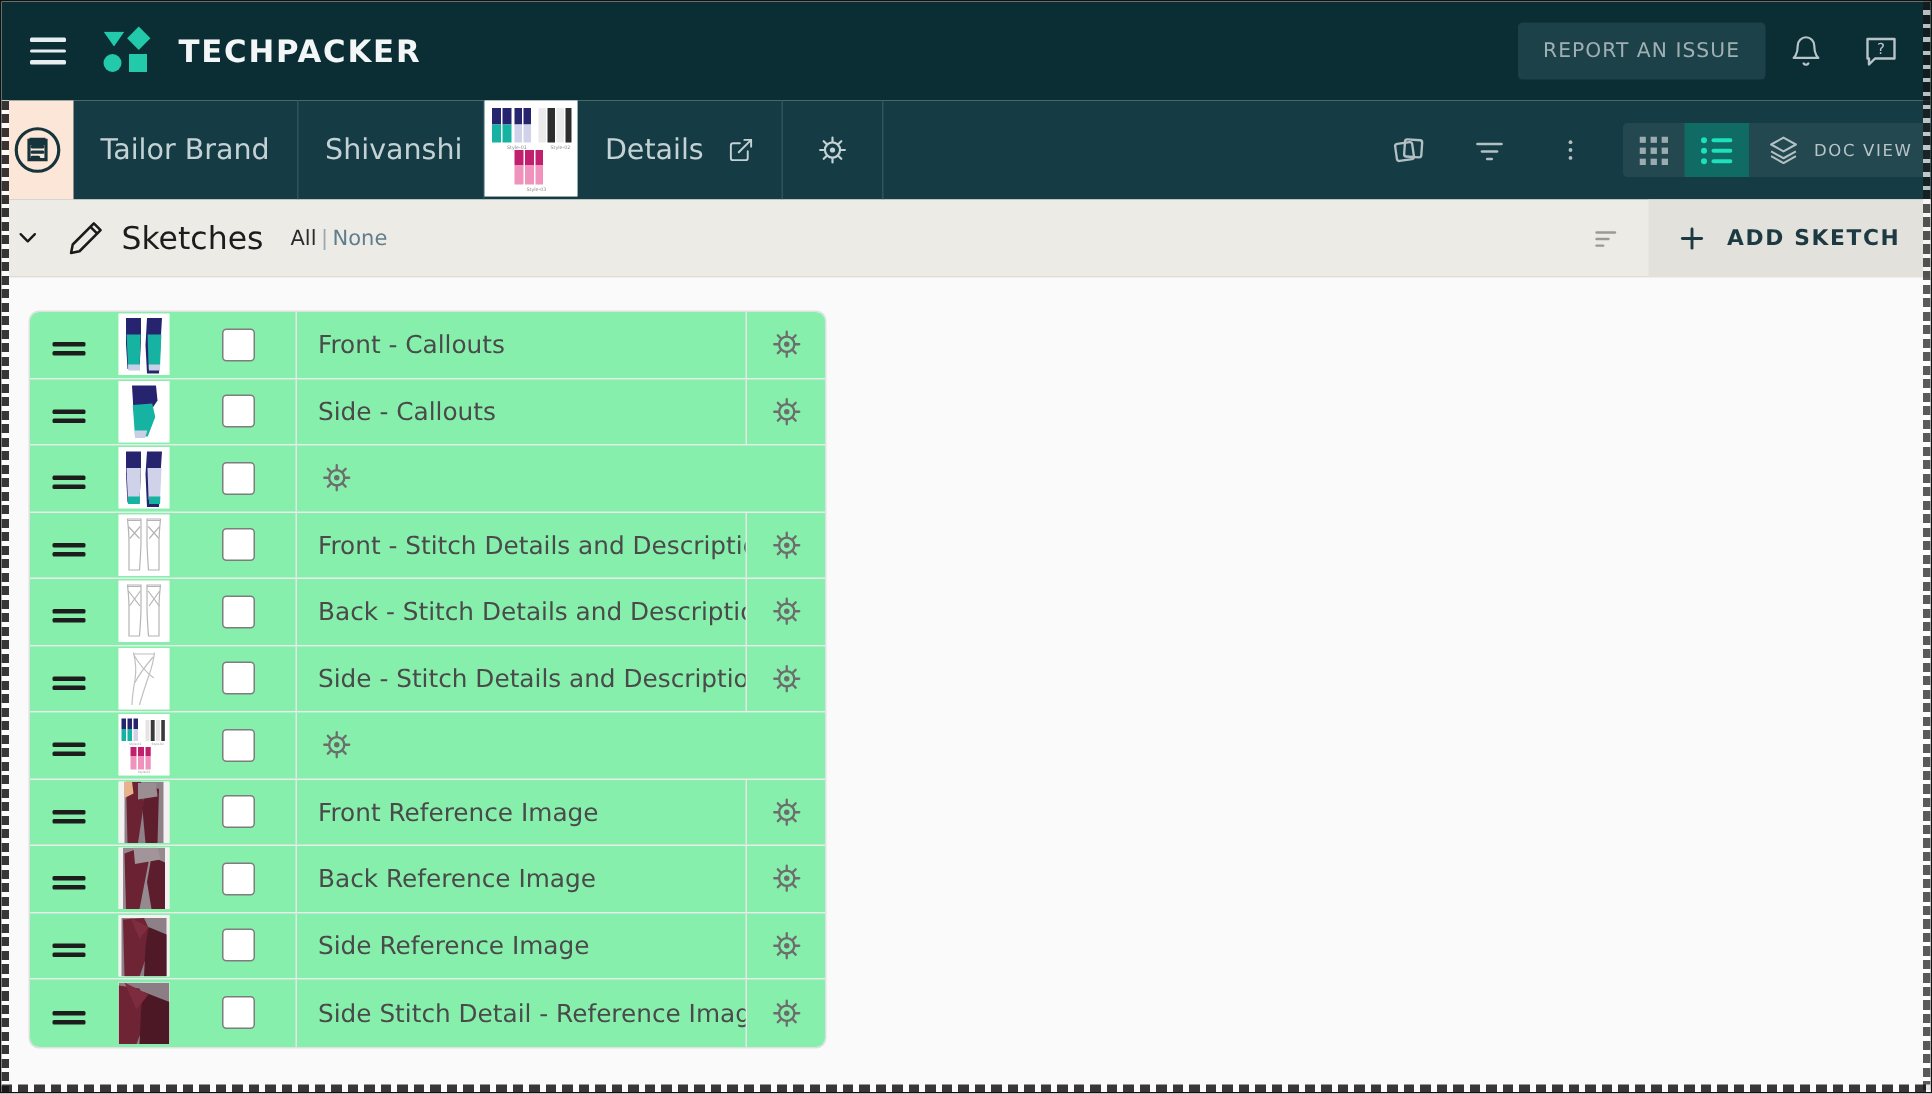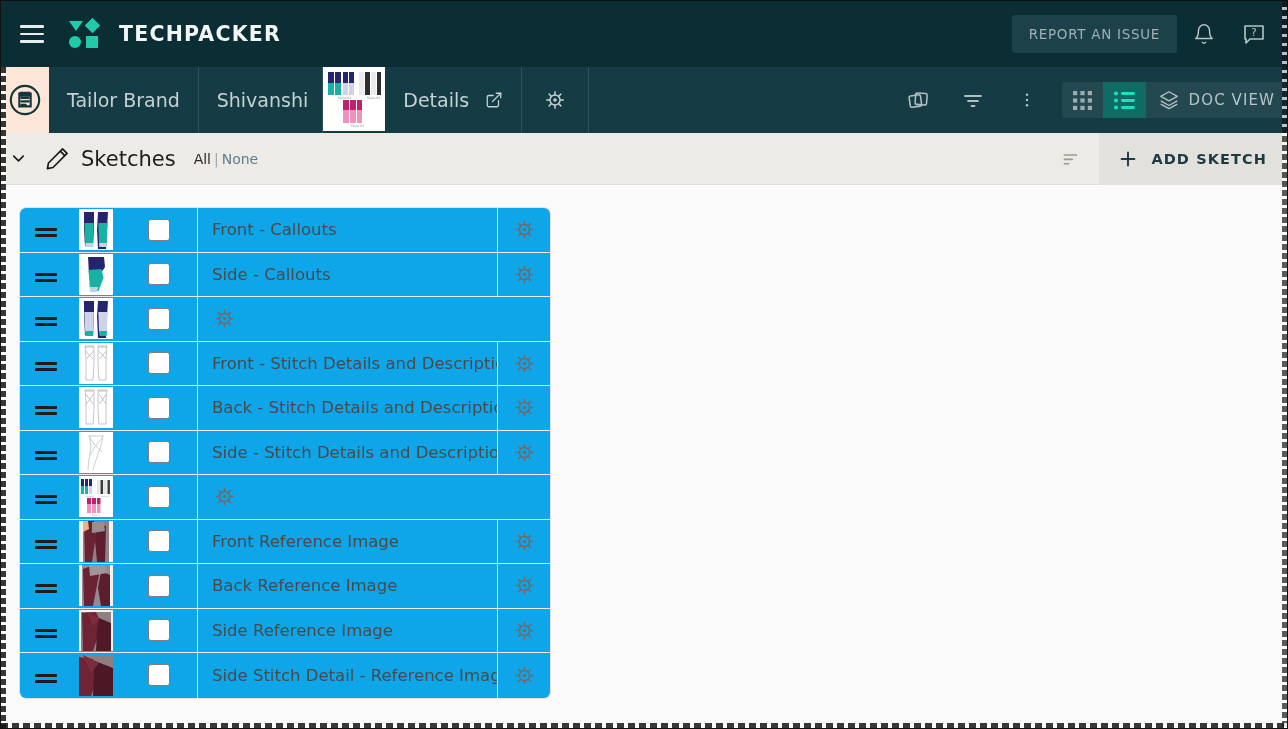--- a/index.html
+++ b/index.html
@@ -104,21 +104,21 @@
     display: flex; align-items: center; background: #24484f;
     border-radius: 3px; height: 36px; margin-left: 8px; overflow: hidden;
   }
   .vt-seg {
     display: flex; align-items: center; justify-content: center;
     height: 36px; padding: 0 11px; cursor: pointer;
   }
   .vt-seg.active { background: #0f6b63; }
   .vt-doc {
     display: flex; align-items: center; gap: 9px; padding: 0 14px 0 12px;
-    color: #b7c5c8; font-size: 15px; letter-spacing: 1.1px; cursor: pointer;
+    color: #b7c5c8; font-size: 11px; letter-spacing: 1.1px; cursor: pointer;
   }
 
   
   .sectionbar {
     position: absolute; left: 0; top: 132px;
     width: 1288px; height: 52px;
     background: #ecebe6;
     display: flex; align-items: center;
     border-bottom: 1px solid #dedcd6;
   }
@@ -148,21 +148,21 @@
     width: 532px;
     background: #ffffff;
     border: 1px solid #e0e0e0;
     border-radius: 7px;
     overflow: hidden;
   }
   .row {
     display: flex; align-items: stretch;
     height: 44.5px;
     border-bottom: 1px solid #ebebeb;
-    background: #0ea5e9;
+    background: #86efac;
   }
   .row:last-child { border-bottom: none; }
   .cell-handle {
     width: 52px; display: flex; align-items: center; justify-content: center;
     cursor: grab;
   }
   .cell-handle i {
     display:block; width: 22px; height: 2.6px; background: #1d1d1d;
     box-shadow: 0 6px 0 0 #1d1d1d; border-radius: 1px;
   }

